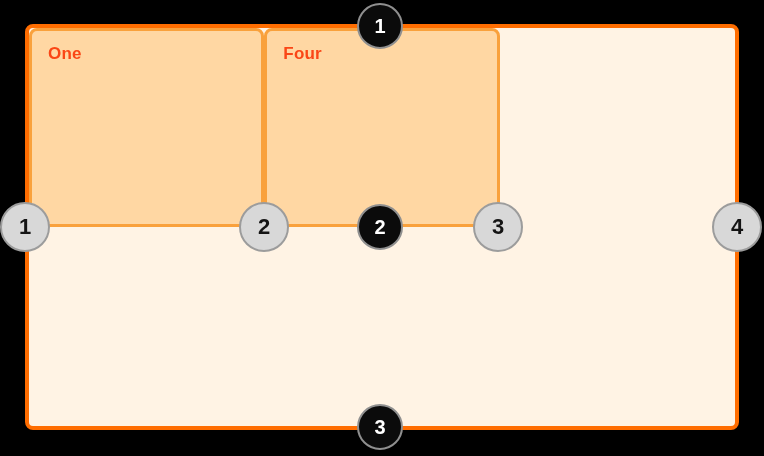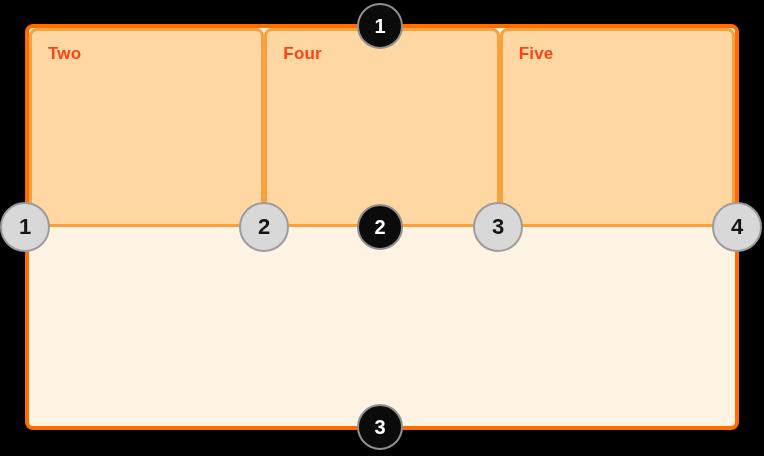--- a/index.html
+++ b/index.html
@@ -80,27 +80,24 @@
     z-index: 3;
   }
 </style>
 </head>
 <body>
 
 <div class="stage">
 
   <div class="grid-container">
     <div class="cell">
-      <span class="cell-label">Two</span>
+      <span class="cell-label">One</span>
     </div>
     <div class="cell">
       <span class="cell-label">Four</span>
-    </div>
-    <div class="cell">
-      <span class="cell-label">Five</span>
     </div>
     <div class="cell cell--empty">
       <span class="cell-label"></span>
     </div>
   </div>
 
   <div class="marker marker--col" style="left:25px">1</div>
   <div class="marker marker--col" style="left:264px">2</div>
   <div class="marker marker--col" style="left:498px">3</div>
   <div class="marker marker--col" style="left:737px">4</div>

